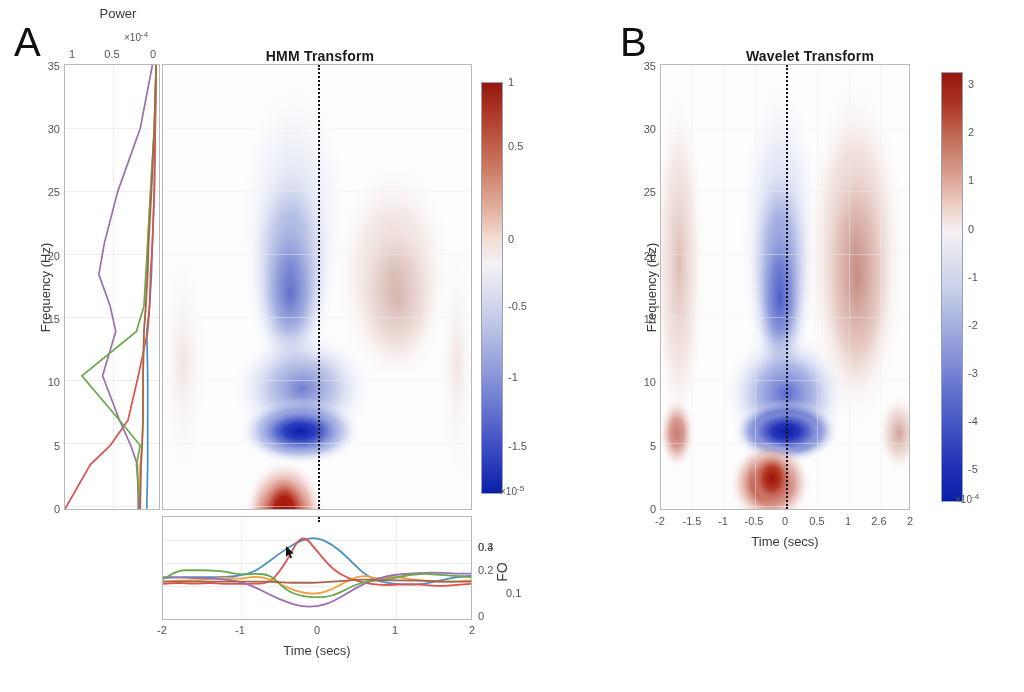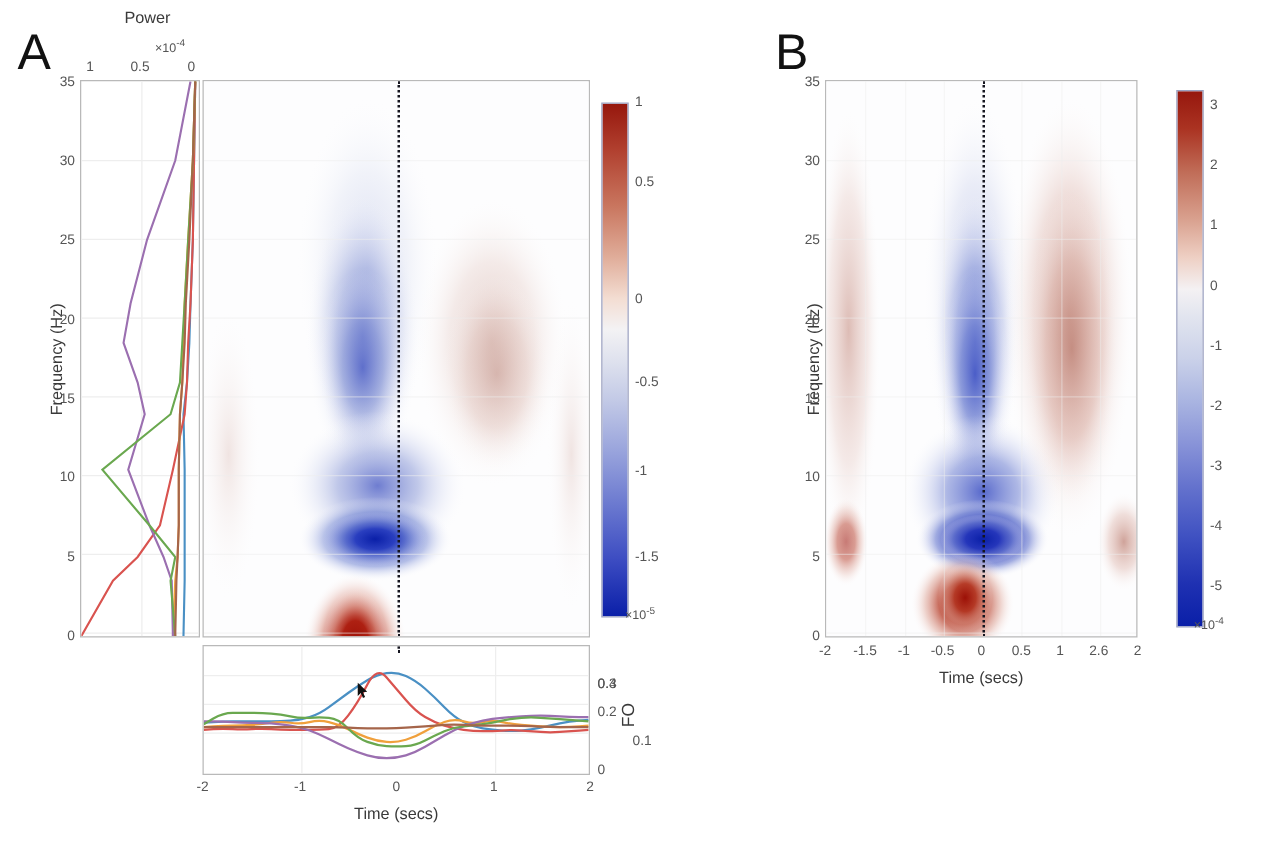--- a/index.html
+++ b/index.html
@@ -85,20 +85,21 @@
 
   .cursor-arrow { position: absolute; width: 9px; height: 14px; }
 </style>
 </head>
 <body>
 
 <div id="page">
 
   <div class="panel-letter" style="left:14px; top:22px;">A</div>
 
+  <div class="plot-title" style="left:170px; top:48px; width:300px;">HMM Transform</div>
 
   <div class="axis-label" style="left:78px; top:6px; width:80px;">Power</div>
   <div class="cbar-exp" style="left:124px; top:30px;">
     <span>×10</span><sup style="font-size:8px">-4</sup>
   </div>
 
   <div class="tick-lbl c" style="left:62px; top:48px; width:20px;">1</div>
   <div class="tick-lbl c" style="left:100px; top:48px; width:24px;">0.5</div>
   <div class="tick-lbl c" style="left:143px; top:48px; width:20px;">0</div>
 
@@ -238,20 +239,21 @@
   <div class="tick-lbl c" style="left:385px; top:624px; width:20px;">1</div>
   <div class="tick-lbl c" style="left:462px; top:624px; width:20px;">2</div>
   <div class="axis-label" style="left:237px; top:643px; width:160px;">Time (secs)</div>
 
   <svg class="cursor-arrow" style="left:286px; top:546px;" viewBox="0 0 9 14">
     <polygon points="0,0 0,11 2.6,8.4 4.4,12.4 6.1,11.6 4.3,7.8 7.8,7.4" fill="#111"></polygon>
   </svg>
 
   <div class="panel-letter" style="left:620px; top:22px;">B</div>
 
+  <div class="plot-title" style="left:690px; top:48px; width:240px;">Wavelet Transform</div>
 
   <div class="axis-label vert" style="left:591px; top:280px; width:120px;">Frequency (Hz)</div>
 
   <div class="tick-lbl r" style="left:632px; top:60px; width:24px;">35</div>
   <div class="tick-lbl r" style="left:632px; top:123px; width:24px;">30</div>
   <div class="tick-lbl r" style="left:632px; top:186px; width:24px;">25</div>
   <div class="tick-lbl r" style="left:632px; top:250px; width:24px;">20</div>
   <div class="tick-lbl r" style="left:632px; top:313px; width:24px;">15</div>
   <div class="tick-lbl r" style="left:632px; top:376px; width:24px;">10</div>
   <div class="tick-lbl r" style="left:632px; top:440px; width:24px;">5</div>

